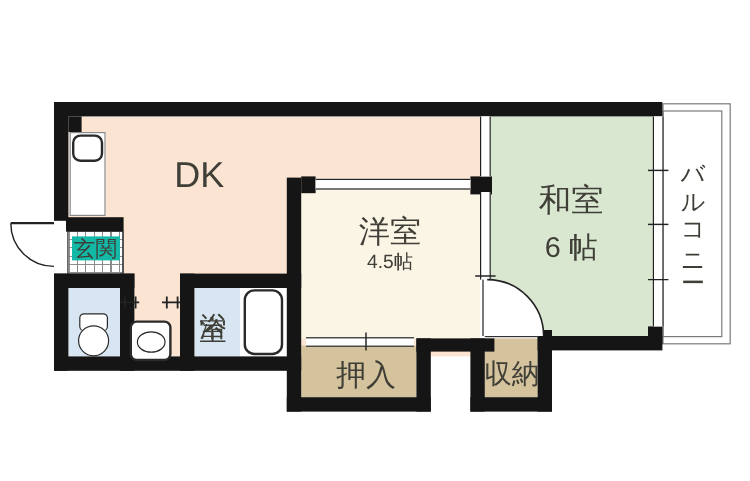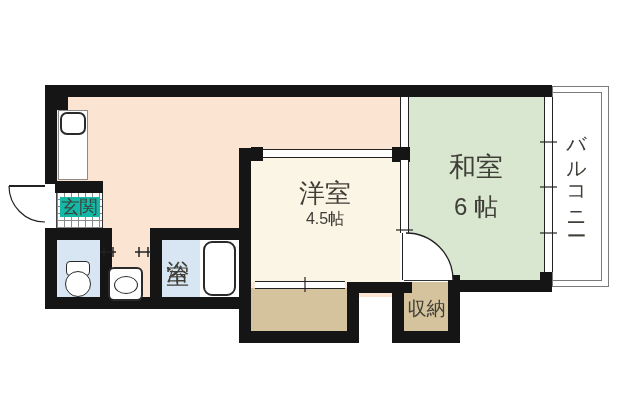--- a/index.html
+++ b/index.html
@@ -97,30 +97,32 @@
     <line x1="135" y1="252" x2="151" y2="252" stroke="#222" stroke-width="1.5"></line>
     <line x1="139" y1="247" x2="139" y2="257" stroke="#222" stroke-width="1.5"></line>
     <line x1="148" y1="247" x2="148" y2="257" stroke="#222" stroke-width="1.5"></line>
     <line x1="540" y1="142" x2="557" y2="142" stroke="#222" stroke-width="1.2"></line>
     <line x1="540" y1="187" x2="557" y2="187" stroke="#222" stroke-width="1.2"></line>
     <line x1="540" y1="233" x2="557" y2="233" stroke="#222" stroke-width="1.2"></line>
     <line x1="396" y1="230" x2="413" y2="230" stroke="#222" stroke-width="1.2"></line>
     <line x1="305" y1="277" x2="305" y2="292" stroke="#222" stroke-width="1.2"></line>
   </svg>
 
+  <div class="label center" style="left:130px;top:131px;width:72px;font-size:30px;">DK</div>
 
   <div class="label center" style="left:286px;top:180px;width:78px;font-size:26px;">洋室</div>
   <div class="label center" style="left:284px;top:211px;width:82px;font-size:16px;">4.5帖</div>
 
   <div class="label center" style="left:430px;top:153px;width:92px;font-size:27px;">和室</div>
   <div class="label center" style="left:430px;top:194px;width:92px;font-size:24px;">6 帖</div>
 
   <div class="label vtext" style="left:566px;top:122px;height:140px;font-size:20px;letter-spacing:3px;">バルコニー</div>
 
   <div class="label center" style="left:56px;top:198px;width:47px;font-size:18px;"><span class="genkan-bg">玄関</span></div>
 
 
   <div class="label vtext" style="left:166px;top:242px;height:56px;font-size:23px;letter-spacing:2px;">浴室</div>
 
+  <div class="label center" style="left:260px;top:300px;width:90px;font-size:25px;">押入</div>
 
-  <div class="label center" style="left:403px;top:299px;width:47px;font-size:19px;">収納</div>
+  <div class="label center" style="left:403px;top:299px;width:47px;font-size:23px;">収納</div>
 
 </div>
 
 </body></html>

